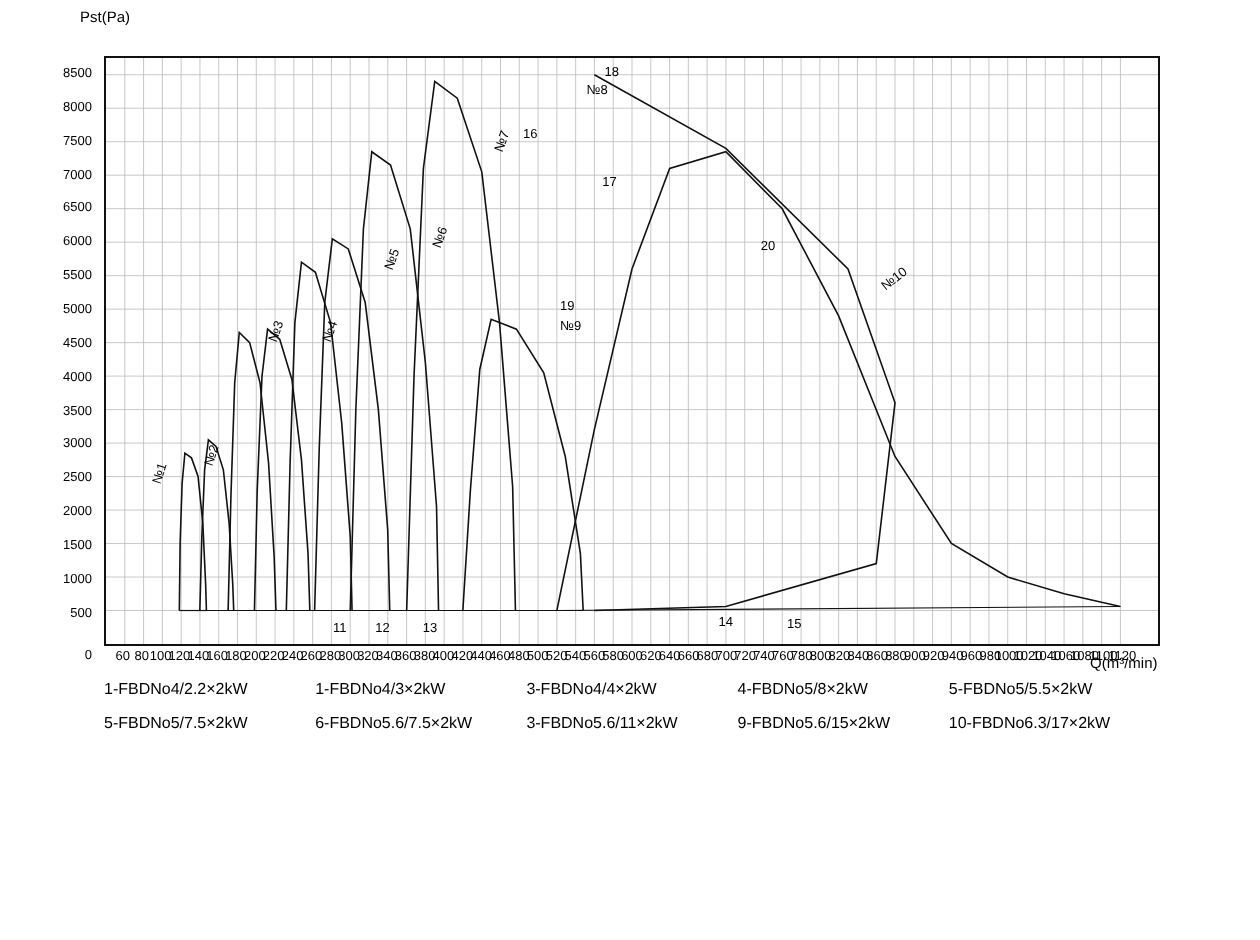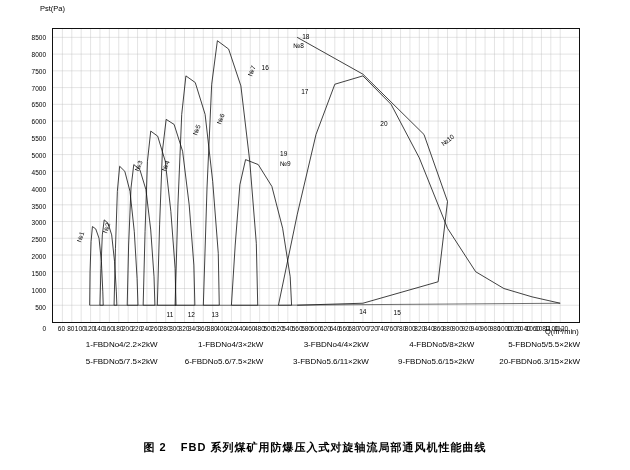--- a/index.html
+++ b/index.html
@@ -70,21 +70,21 @@
   }
   .legend-row{
     display:flex;
     width:100%;
     margin-bottom:6px;
   }
   .legend-item{
     flex:1 1 20%;
     font-size:8px;
     white-space:nowrap;
-    text-align:right;
+    text-align:left;
   }
   .legend-row.r4{justify-content:flex-start;}
   .legend-row.r4 .legend-item{flex:0 0 20%;}
 
   
   #caption{
     position:absolute;
     left:0; top:440px;
     width:630px;
     text-align:center;
@@ -302,21 +302,18 @@
         <div class="legend-item">1-FBDNo4/3×2kW</div>
         <div class="legend-item">3-FBDNo4/4×2kW</div>
         <div class="legend-item">4-FBDNo5/8×2kW</div>
         <div class="legend-item">5-FBDNo5/5.5×2kW</div>
       </div>
       <div class="legend-row">
         <div class="legend-item">5-FBDNo5/7.5×2kW</div>
         <div class="legend-item">6-FBDNo5.6/7.5×2kW</div>
         <div class="legend-item">3-FBDNo5.6/11×2kW</div>
         <div class="legend-item">9-FBDNo5.6/15×2kW</div>
-        <div class="legend-item">20-FBDNo6.3/15×2kW</div>
+        <div class="legend-item">10-FBDNo6.3/17×2kW</div>
       </div>
     </div>
 
-  <div id="caption">
-    <span class="num">图 2</span><span>FBD 系列煤矿用防爆压入式对旋轴流局部通风机性能曲线</span>
-  </div>
 
 </div>
 
 </body></html>

